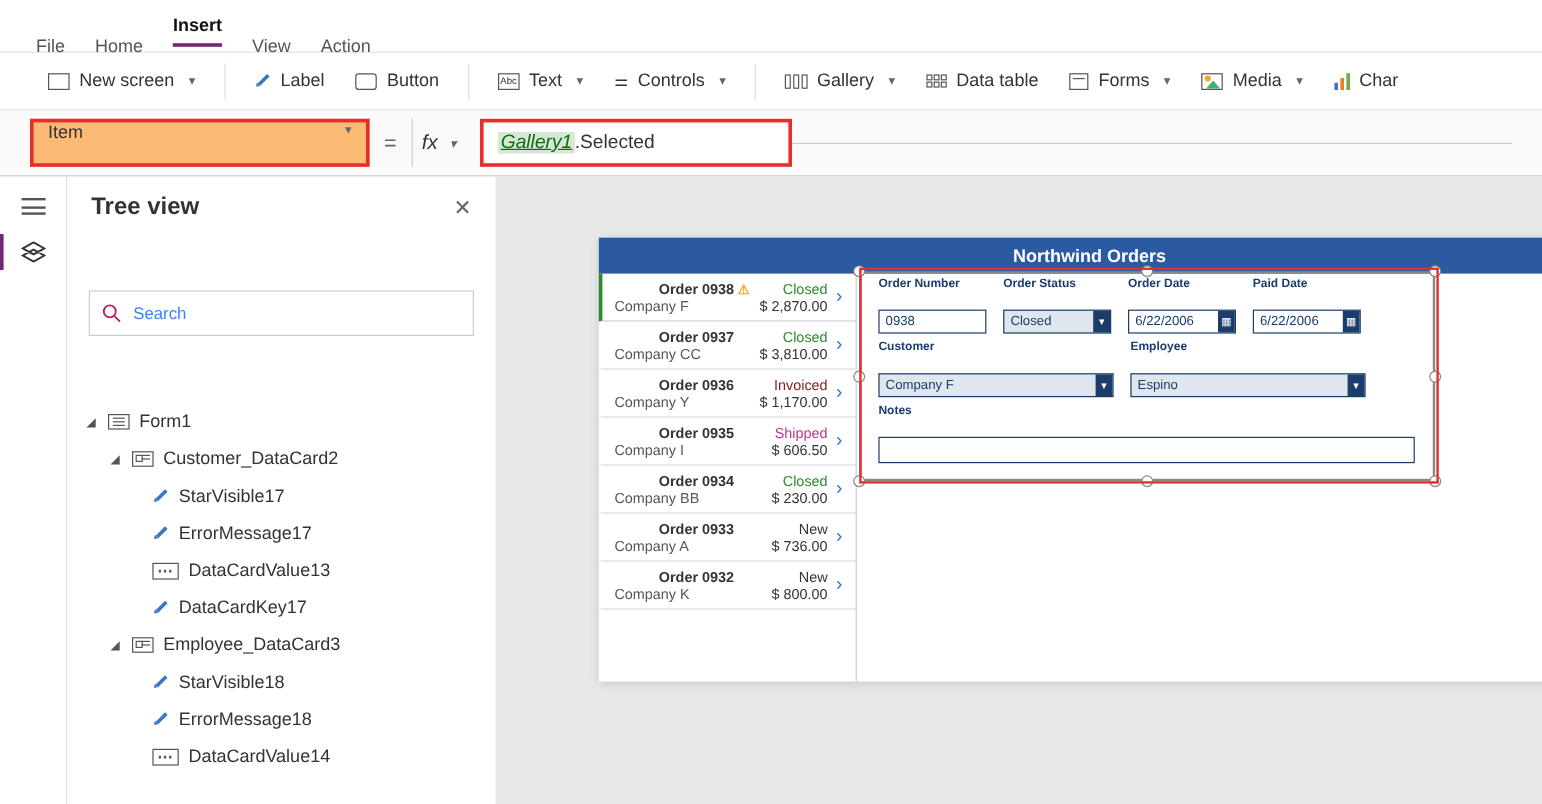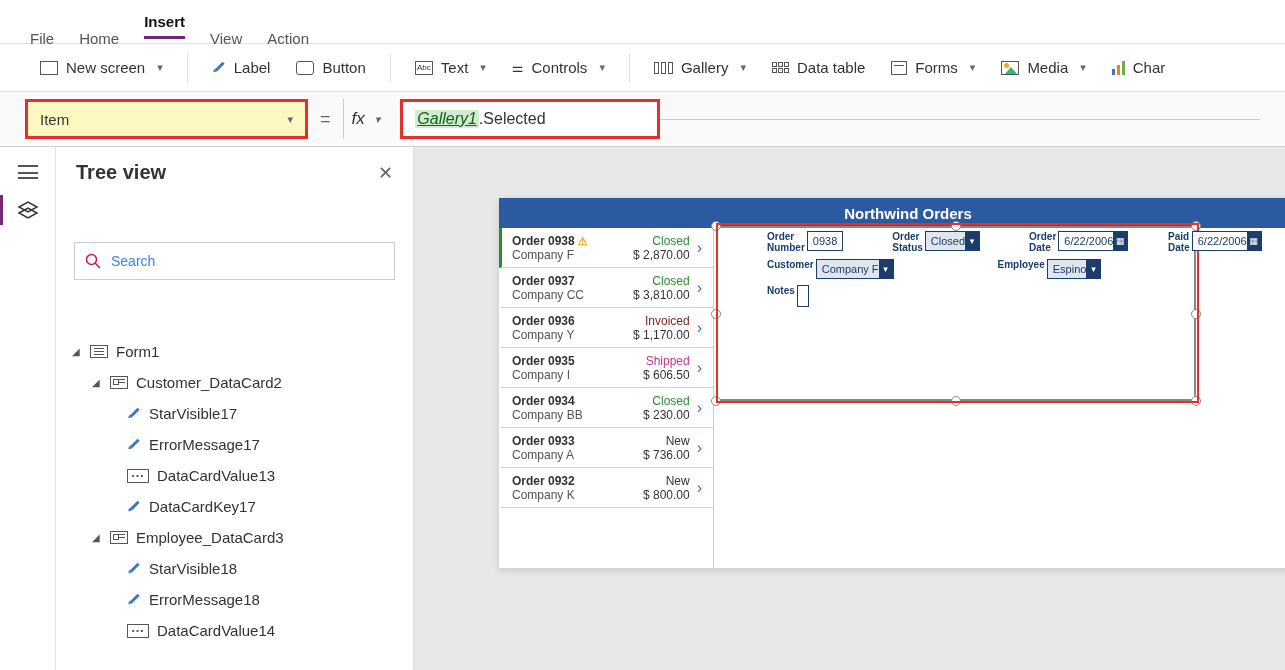--- a/index.html
+++ b/index.html
@@ -29,21 +29,21 @@
 .icon-chart span:nth-child(1){ width:3px; height:6px; background:#4472c4; }
 .icon-chart span:nth-child(2){ width:3px; height:10px; background:#ed7d31; }
 .icon-chart span:nth-child(3){ width:3px; height:14px; background:#70ad47; }
 .chev { font-size:11px; color:#666; margin-left:4px; }
 .icon-pencil { display:inline-block; width:14px; height:14px; transform:rotate(45deg); position:relative; }
 .icon-pencil::before { content:''; position:absolute; width:3px; height:11px; background:#3a78c4; top:0; left:5px; }
 .icon-pencil::after { content:''; position:absolute; width:0; height:0; border-left:2.5px solid transparent; border-right:2.5px solid transparent; border-top:3px solid #3a78c4; top:11px; left:4px; }
 
 
 .formula-row { height: 55px; display: flex; align-items: center; padding: 0 25px; border-bottom: 1px solid #d0d0d0; gap: 12px; background:#fafafa; }
-.prop-select { width: 283px; height: 40px; border: 3px solid #e52e2e; display:flex; align-items:center; padding: 0 12px; background:#fef9c3; justify-content:space-between; font-size:15px; }
+.prop-select { width: 283px; height: 40px; border: 3px solid #e52e2e; display:flex; padding: 0 12px; background:#fdba74; justify-content:space-between; font-size:15px; }
 .eq { font-size:18px; color:#666; }
 .fx-btn { display:flex; align-items:center; gap:6px; font-style:italic; font-family:serif; font-size:17px; padding:0 8px; height:40px; border-left:1px solid #ccc; }
 .formula-input { width: 260px; height: 40px; border: 3px solid #e52e2e; display:flex; align-items:center; padding: 0 12px; background:#fff; font-family: Consolas, monospace; font-size:16px; }
 .formula-input .obj { color:#0e6a0e; text-decoration:underline; background:#d4e8d4; padding:0 2px; font-style:italic; }
 .formula-line { flex:1; height:1px; background:#ccc; margin-left:-12px; }
 
 
 .main { display:flex; height: calc(670px - 44px - 48px - 55px); }
 
 
@@ -73,37 +73,37 @@
 
 
 .canvas-area { flex:1; background:#e8e8e8; position:relative; overflow:hidden; }
 .canvas { position:absolute; left:85px; top:51px; width:818px; background:#fff; box-shadow: 0 2px 8px rgba(0,0,0,.15); }
 .app-header { height:30px; background:#2c5aa0; color:#fff; font-weight:bold; display:flex; align-items:center; justify-content:center; font-size:15px; font-family: Arial; }
 .app-body { display:flex; }
 .gallery-col { width:215px; border-right:1px solid #ccc; }
 .g-row { border-bottom:1px solid #d0d0d0; padding: 6px 8px 5px 10px; display:flex; align-items:center; gap:4px; border-left:3px solid transparent; }
 .g-row.selected { border-left:3px solid #2c8a2c; }
 .g-info { flex:1; }
-.g-title { font-weight:bold; font-size:12px; display:flex; align-items:center; gap:3px; }
+.g-title { font-weight:bold; font-size:12px; display:flex; align-items:center; gap:3px;margin-left:37px; }
 .g-sub { font-size:12px; color:#555; }
 .g-right { text-align:right; font-size:12px; }
 .g-status.closed { color:#2c8a2c; }
 .g-status.invoiced { color:#7f1d1d; }
 .g-status.shipped { color:#b93893; }
 .g-status.new { color:#333; }
 .g-chev { color:#3a5fd4; font-size:16px; padding:0 3px; }
 .warn { color:#f5a623; font-size:11px; }
 
 
 .form-frame { position:absolute; left:302px; top:79px; width:480px; height:175px; border:2px solid #888; background:rgba(255,255,255,0); }
 .form-redbox { position:absolute; left:302px; top:76px; width:483px; height:180px; border:2px solid #e52e2e; pointer-events:none; }
 .handle { position:absolute; width:10px; height:10px; background:#fff; border:1.5px solid #888; border-radius:50%; }
 .form-inner { position:absolute; left:310px; top:82px; width:463px; padding:2px 8px; font-size:10px; color:#1a3d6b; }
 .form-row { display:flex; gap:14px; margin-bottom:6px; }
-.fld { display:flex; flex-direction:row; gap:2px;margin-left:35px; }
+.fld { display:flex; flex-direction:column; gap:16px; }
 .fld label { font-size:10px; font-weight:bold; color:#1a3d6b; }
 .fld .inp { height:20px; border:1.5px solid #1a3d6b; background:#fff; padding:0 5px; font-size:11px; display:flex; align-items:center; justify-content:space-between; }
 .fld .inp.sel { background:#e0e6ed; }
 .fld .dd { width:14px; height:100%; background:#1a3d6b; color:#fff; display:flex; align-items:center; justify-content:center; font-size:9px; margin-right:-5px; }
 .fld .cal { width:14px; height:100%; background:#1a3d6b; color:#fff; display:flex; align-items:center; justify-content:center; font-size:9px; margin-right:-5px; }
 .w90{width:90px} .wfill{flex:1}
 
 </style>
 </head>
 <body>

